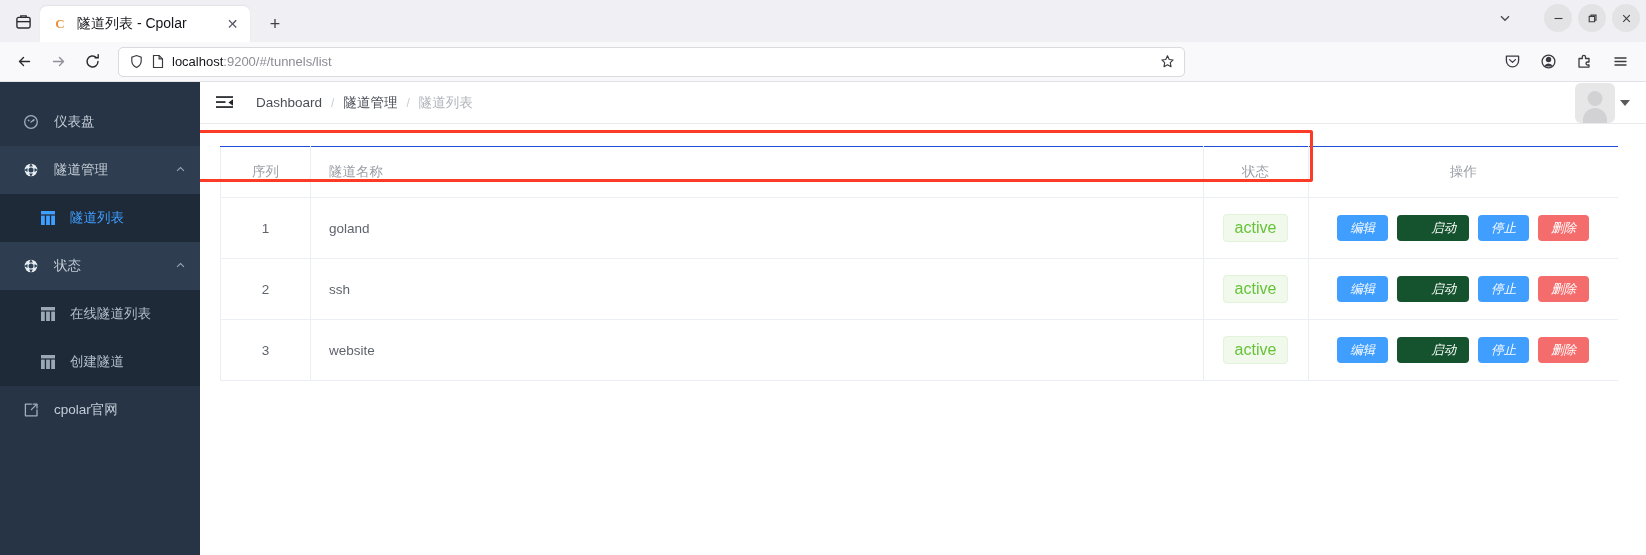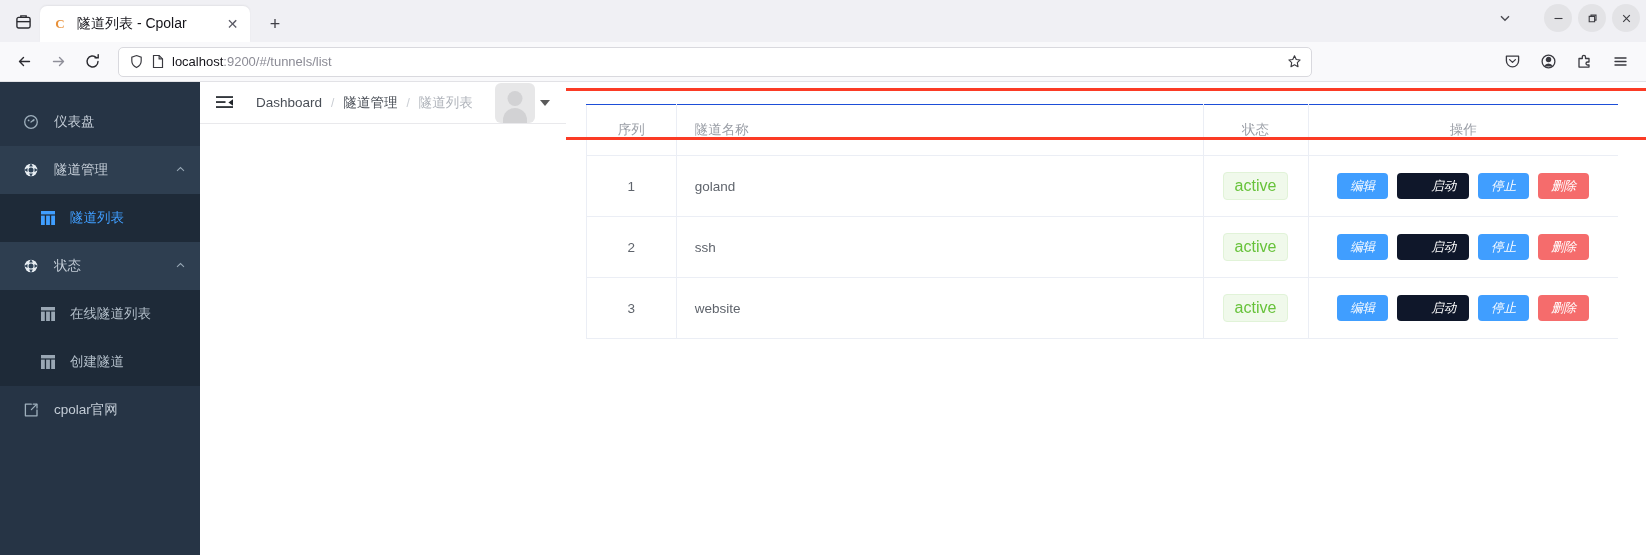--- a/index.html
+++ b/index.html
@@ -57,21 +57,21 @@
   .navbar {
     height: 40px; background: #f9f9fb; display: flex; align-items: center;
     padding: 0 8px; gap: 2px; flex: none; border-bottom: 1px solid #e2e2e6;
   }
   .navbtn {
     width: 32px; height: 32px; border-radius: 4px; display: flex;
     align-items: center; justify-content: center; color: #3b3b40;
   }
   .navbtn.dim { color: #8f8f99; }
   .urlbar {
-    flex: none; width: 1194px; height: 30px; margin-left: 8px; background: #ffffff;
+    flex: none; width: 1067px; height: 30px; margin-left: 8px; background: #ffffff;
     border: 1px solid #d9d9de; border-radius: 5px; display: flex; align-items: center;
     padding: 0 6px 0 10px; gap: 7px;
   }
   .url-text { flex: 1; font-size: 13px; color: #8c8c96; white-space: nowrap; }
   .url-text b { color: #15141a; font-weight: 400; }
   .url-star { width: 22px; height: 22px; display:flex; align-items:center; justify-content:center; color:#4b4b52; }
   .navright { margin-left: auto; display: flex; align-items: center; gap: 4px; padding-right: 2px; }
 
   
   .app { flex: 1; display: flex; min-height: 0; }
@@ -89,21 +89,21 @@
   .sb-group-hd { background: #2e3e50; }
   .sb-sub-wrap { background: #1e2a38; }
   .sb-sub {
     height: 48px; display: flex; align-items: center; padding: 0 14px 0 40px;
     gap: 14px; font-size: 13.5px; color: #b3bfca;
   }
   .sb-sub .sb-icon { width: 16px; flex: none; display: flex; align-items: center; justify-content: center; }
   .sb-sub.active { color: #409eff; }
   .chev { font-size: 11px; color: #97a7b5; line-height: 1; }
 
-  .main { flex: 1; display: flex; flex-direction: row; background: #ffffff; min-width: 0; }
+  .main { flex: 1; display: flex; flex-direction: column; background: #ffffff; min-width: 0; }
 
   .topbar {
     height: 42px; flex: none; background: #fff; border-bottom: 1px solid #e9e9ec;
     display: flex; align-items: center; padding: 0 10px 0 14px; gap: 22px;
   }
   .foldicon { width: 20px; height: 20px; flex: none; display: flex; align-items:center; justify-content:center; }
   .crumbs { display: flex; align-items: center; gap: 9px; font-size: 13.5px; }
   .crumb { color: #4a4f57; }
   .crumb.last { color: #b0b4bb; }
   .crumb-sep { color: #c8ccd2; font-size: 12px; }
@@ -145,21 +145,21 @@
     background: #f0f9eb; color: #67c23a; border: 1px solid #e1f3d8;
   }
   .ops { display: flex; align-items: center; justify-content: center; gap: 9px; }
   .btn {
     border: none; border-radius: 4px; color: #fff; font-size: 12.5px;
     padding: 7px 13px; line-height: 1; cursor: pointer;
     font-family: "Liberation Sans", "DejaVu Sans", sans-serif;
     font-style: italic;
   }
   .btn.primary { background: #409eff; }
-  .btn.success { background: #0f172a; padding-left: 34px; }
+  .btn.success { background: #14532d; padding-left: 34px; }
   .btn.danger  { background: #f56c6c; }
 
   .hl-box {
     position: absolute; border: 3px solid #fb3b25; border-radius: 2px;
     pointer-events: none;
   }
 </style>
 </head>
 <body>
 

